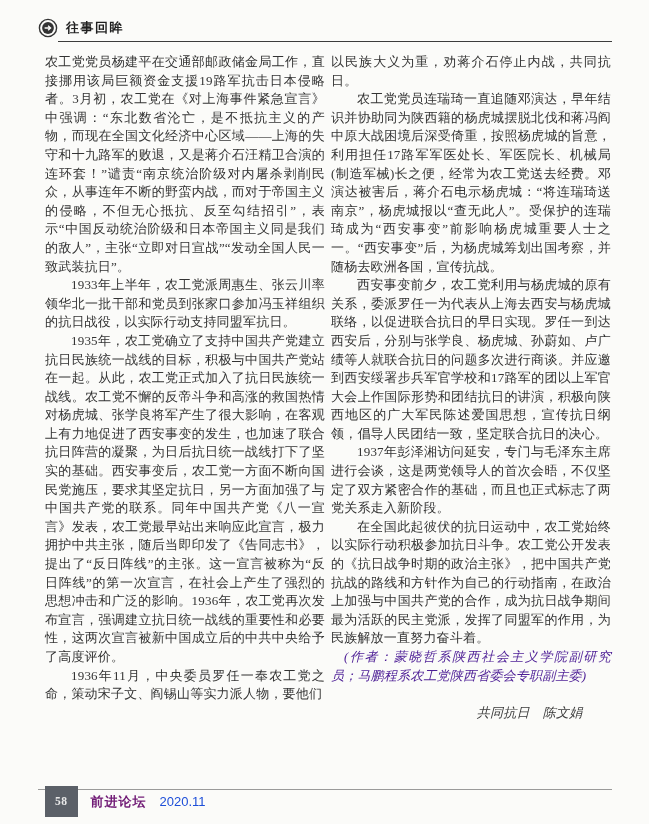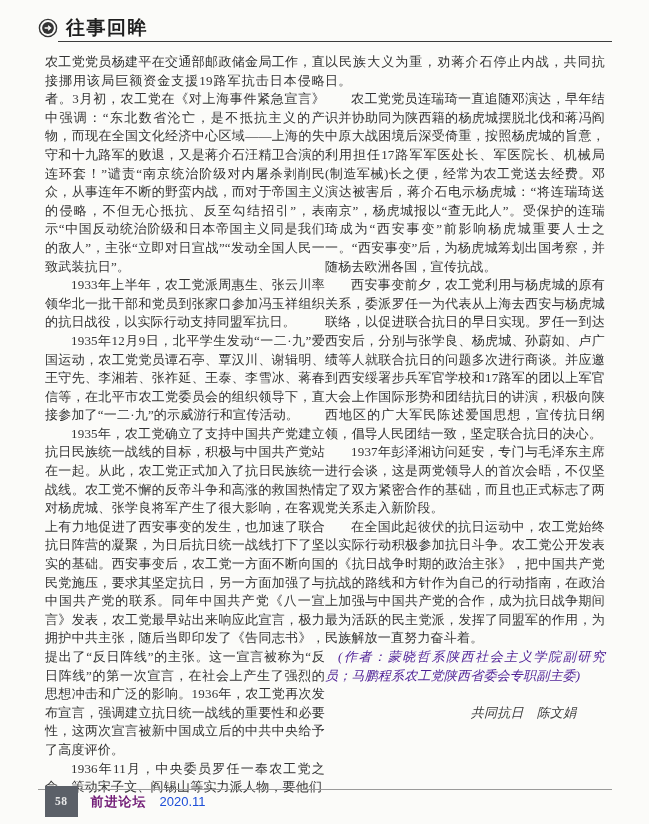--- a/index.html
+++ b/index.html
@@ -13,30 +13,30 @@
     background:#fbfbf9; overflow:hidden; color:#333;
   }
   
   .header {
     position:absolute; top:15px; left:38px; right:37px;
     height:26px; display:flex; align-items:center; gap:8px;
   }
   .header-icon { width:20px; height:20px; flex:0 0 auto; }
   .section-title {
     font-family:"Liberation Sans","DejaVu Sans",sans-serif;
-    font-weight:bold; font-size:19px; color:#1f1f1f; letter-spacing:1.5px;
+    font-weight:bold; font-size:13px; color:#1f1f1f; letter-spacing:1.5px;
   }
   .header-rule {
     position:absolute; top:41px; left:58px; right:37px;
     height:1.4px; background:#3c3c3c;
   }
   
   .columns {
     position:absolute; top:53px; left:45px; width:568px;
-    display:flex; gap:0;
+    display:flex; gap:6px;
   }
   .column {
     width:280px; flex:0 0 280px;
     font-size:13px; line-height:18.6px; letter-spacing:0.2px;
     text-align:justify; color:#333;
   }
   .para { margin:0; text-indent:2em; }
   .para.no-indent { text-indent:0; }
   .para.note { font-style:italic; text-indent:1em; color:#4c1d95; }
   .para.editor {
@@ -80,21 +80,20 @@
       </svg>
     </span>
     <span class="section-title">往事回眸</span>
   </div>
   <div class="header-rule"></div>
 
   <div class="columns">
     <div class="column">
         <p class="para no-indent">农工党党员杨建平在交通部邮政储金局工作，直接挪用该局巨额资金支援19路军抗击日本侵略者。3月初，农工党在《对上海事件紧急宣言》中强调：“东北数省沦亡，是不抵抗主义的产物，而现在全国文化经济中心区域——上海的失守和十九路军的败退，又是蒋介石汪精卫合演的连环套！”谴责“南京统治阶级对内屠杀剥削民众，从事连年不断的野蛮内战，而对于帝国主义的侵略，不但无心抵抗、反至勾结招引”，表示“中国反动统治阶级和日本帝国主义同是我们的敌人”，主张“立即对日宣战”“发动全国人民一致武装抗日”。</p>
         <p class="para">1933年上半年，农工党派周惠生、张云川率领华北一批干部和党员到张家口参加冯玉祥组织的抗日战役，以实际行动支持同盟军抗日。</p>
-        <p class="para">1935年12月9日，北平学生发动“一二·九”爱国运动，农工党党员谭石亭、覃汉川、谢辑明、王守先、李湘若、张祚延、王泰、李雪冰、蒋春信等，在北平市农工党委员会的组织领导下，直接参加了“一二·九”的示威游行和宣传活动。</p>
         <p class="para">1935年，农工党确立了支持中国共产党建立抗日民族统一战线的目标，积极与中国共产党站在一起。从此，农工党正式加入了抗日民族统一战线。农工党不懈的反帝斗争和高涨的救国热情对杨虎城、张学良将军产生了很大影响，在客观上有力地促进了西安事变的发生，也加速了联合抗日阵营的凝聚，为日后抗日统一战线打下了坚实的基础。西安事变后，农工党一方面不断向国民党施压，要求其坚定抗日，另一方面加强了与中国共产党的联系。同年中国共产党《八一宣言》发表，农工党最早站出来响应此宣言，极力拥护中共主张，随后当即印发了《告同志书》，提出了“反日阵线”的主张。这一宣言被称为“反日阵线”的第一次宣言，在社会上产生了强烈的思想冲击和广泛的影响。1936年，农工党再次发布宣言，强调建立抗日统一战线的重要性和必要性，这两次宣言被新中国成立后的中共中央给予了高度评价。</p>
         <p class="para">1936年11月，中央委员罗任一奉农工党之命，策动宋子文、阎锡山等实力派人物，要他们</p>
       </div>
     <div class="column">
         <p class="para no-indent">以民族大义为重，劝蒋介石停止内战，共同抗日。</p>
         <p class="para">农工党党员连瑞琦一直追随邓演达，早年结识并协助同为陕西籍的杨虎城摆脱北伐和蒋冯阎中原大战困境后深受倚重，按照杨虎城的旨意，利用担任17路军军医处长、军医院长、机械局(制造军械)长之便，经常为农工党送去经费。邓演达被害后，蒋介石电示杨虎城：“将连瑞琦送南京”，杨虎城报以“查无此人”。受保护的连瑞琦成为“西安事变”前影响杨虎城重要人士之一。“西安事变”后，为杨虎城筹划出国考察，并随杨去欧洲各国，宣传抗战。</p>
         <p class="para">西安事变前夕，农工党利用与杨虎城的原有关系，委派罗任一为代表从上海去西安与杨虎城联络，以促进联合抗日的早日实现。罗任一到达西安后，分别与张学良、杨虎城、孙蔚如、卢广绩等人就联合抗日的问题多次进行商谈。并应邀到西安绥署步兵军官学校和17路军的团以上军官大会上作国际形势和团结抗日的讲演，积极向陕西地区的广大军民陈述爱国思想，宣传抗日纲领，倡导人民团结一致，坚定联合抗日的决心。</p>
         <p class="para">1937年彭泽湘访问延安，专门与毛泽东主席进行会谈，这是两党领导人的首次会晤，不仅坚定了双方紧密合作的基础，而且也正式标志了两党关系走入新阶段。</p>
         <p class="para">在全国此起彼伏的抗日运动中，农工党始终以实际行动积极参加抗日斗争。农工党公开发表的《抗日战争时期的政治主张》，把中国共产党抗战的路线和方针作为自己的行动指南，在政治上加强与中国共产党的合作，成为抗日战争期间最为活跃的民主党派，发挥了同盟军的作用，为民族解放一直努力奋斗着。</p>
         <p class="para note">(作者：蒙晓哲系陕西社会主义学院副研究员；马鹏程系农工党陕西省委会专职副主委)</p>

